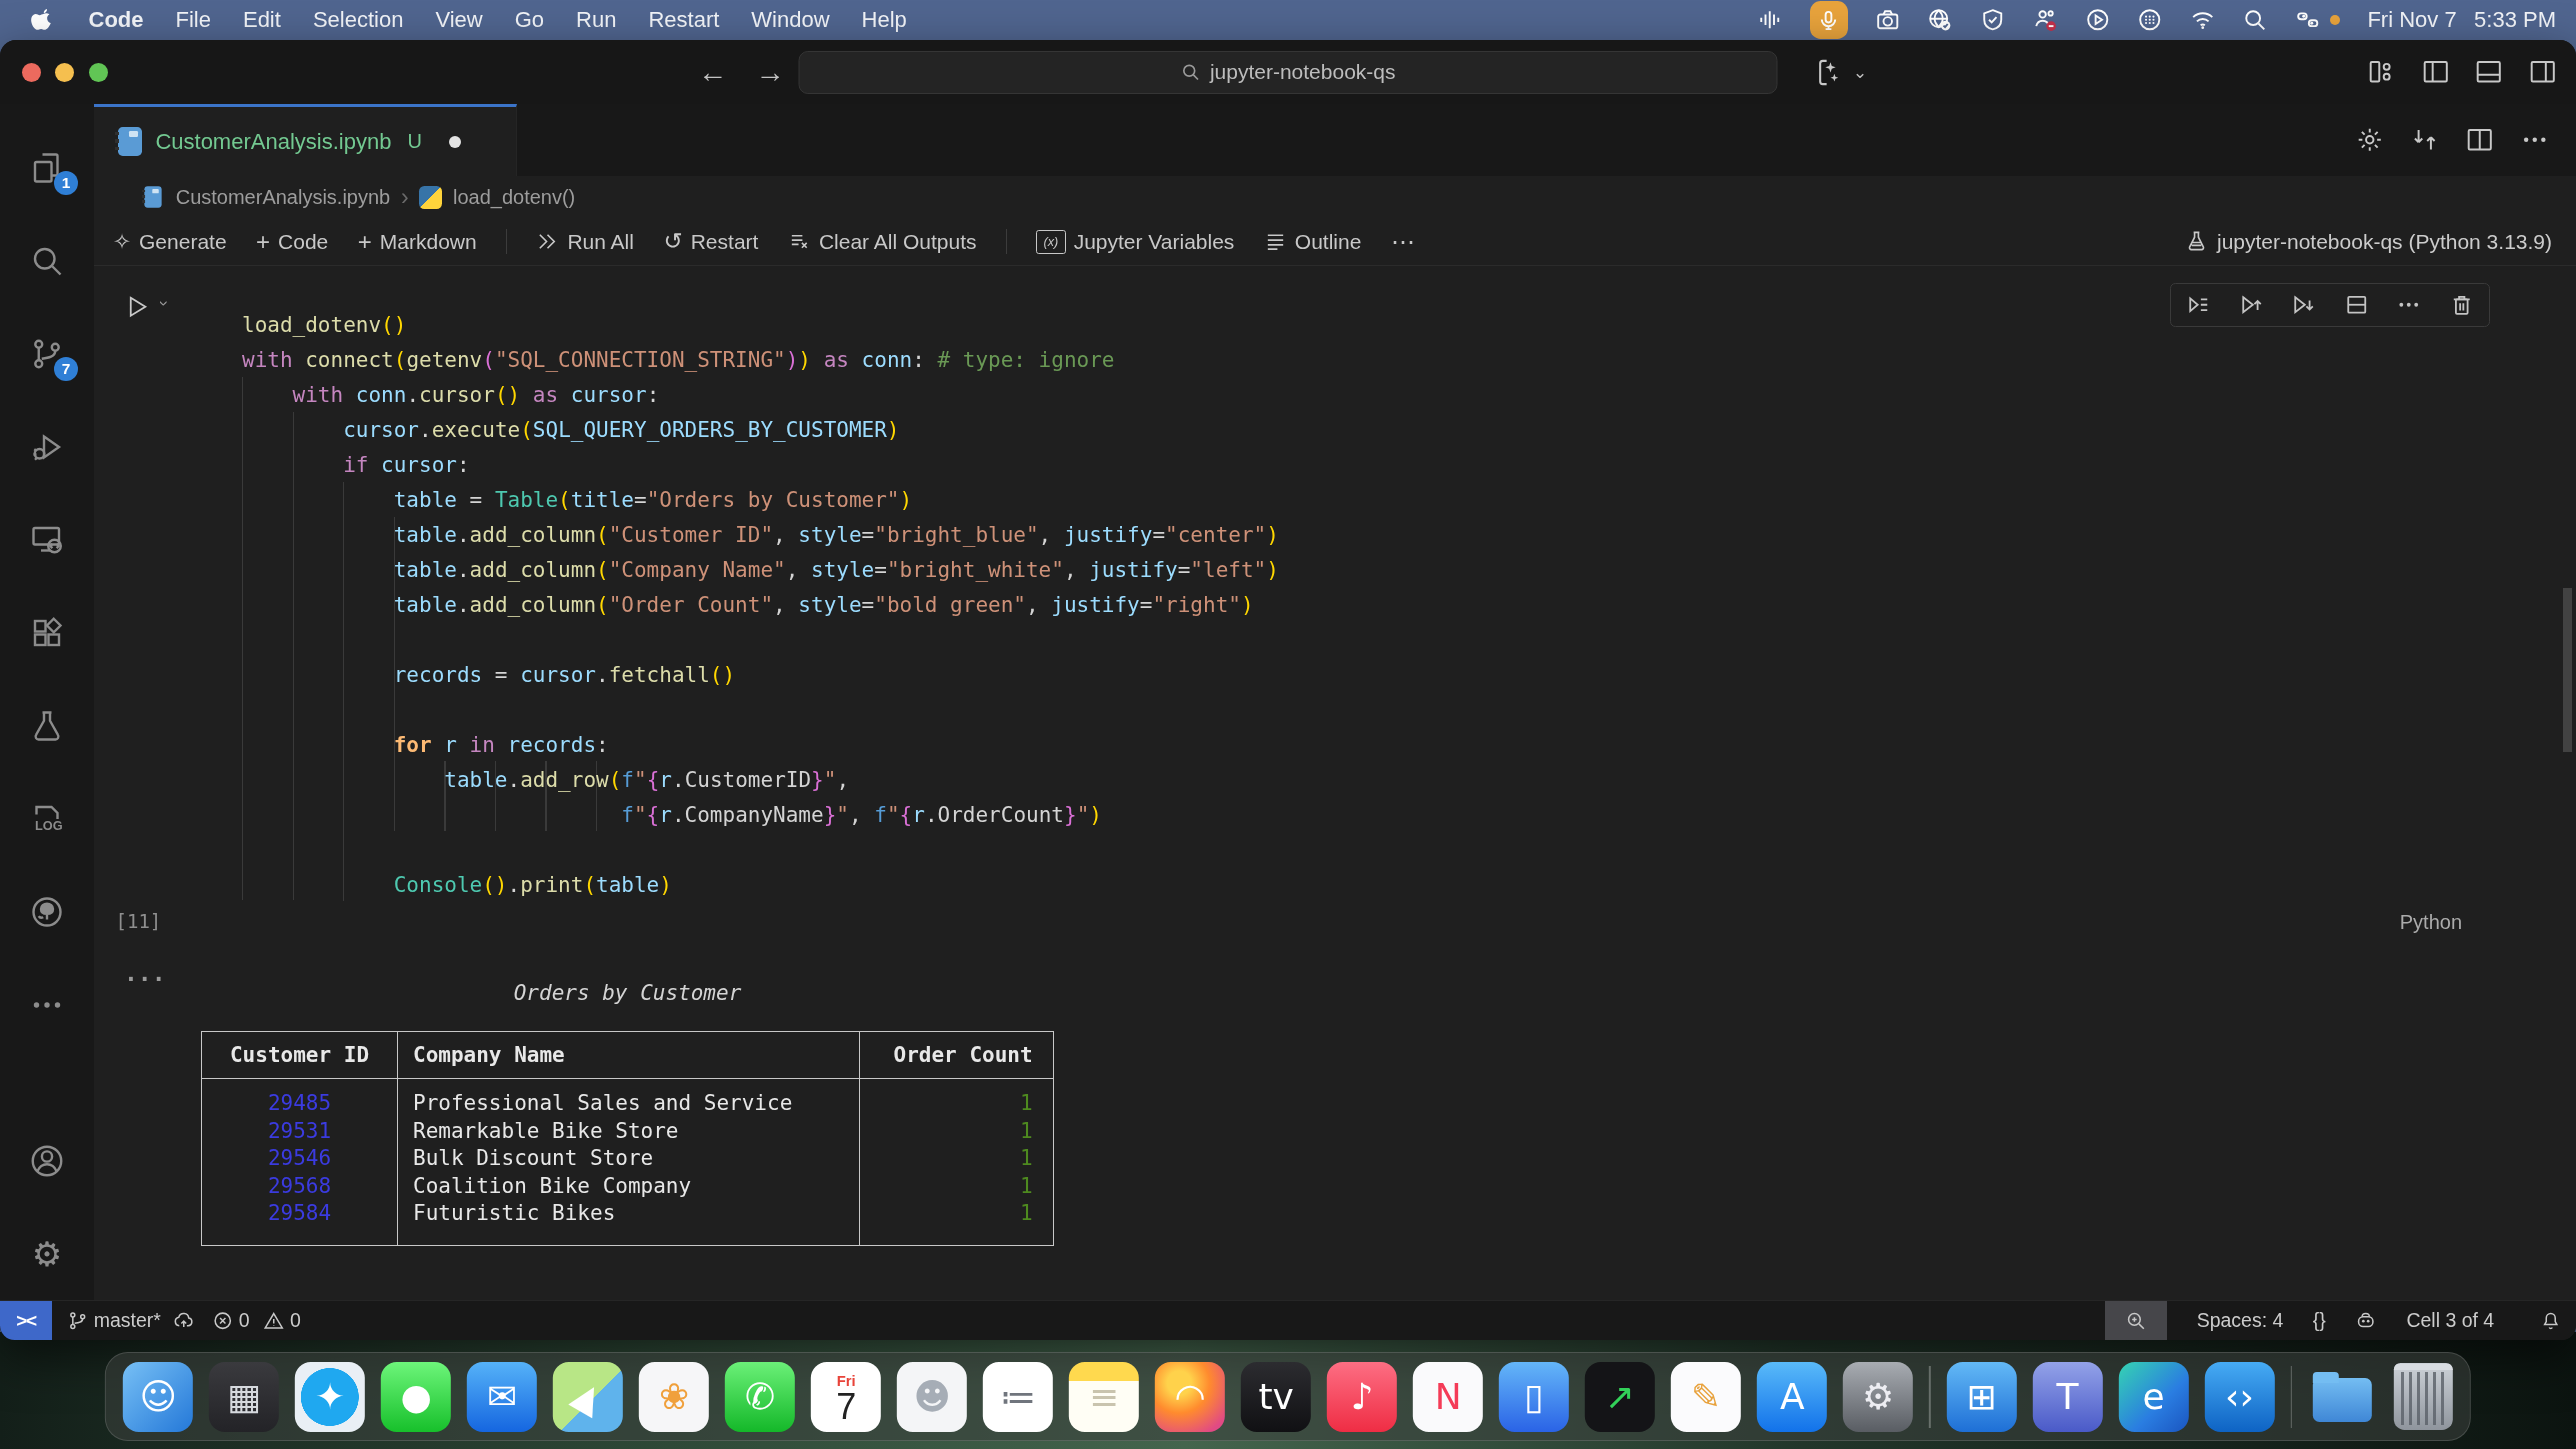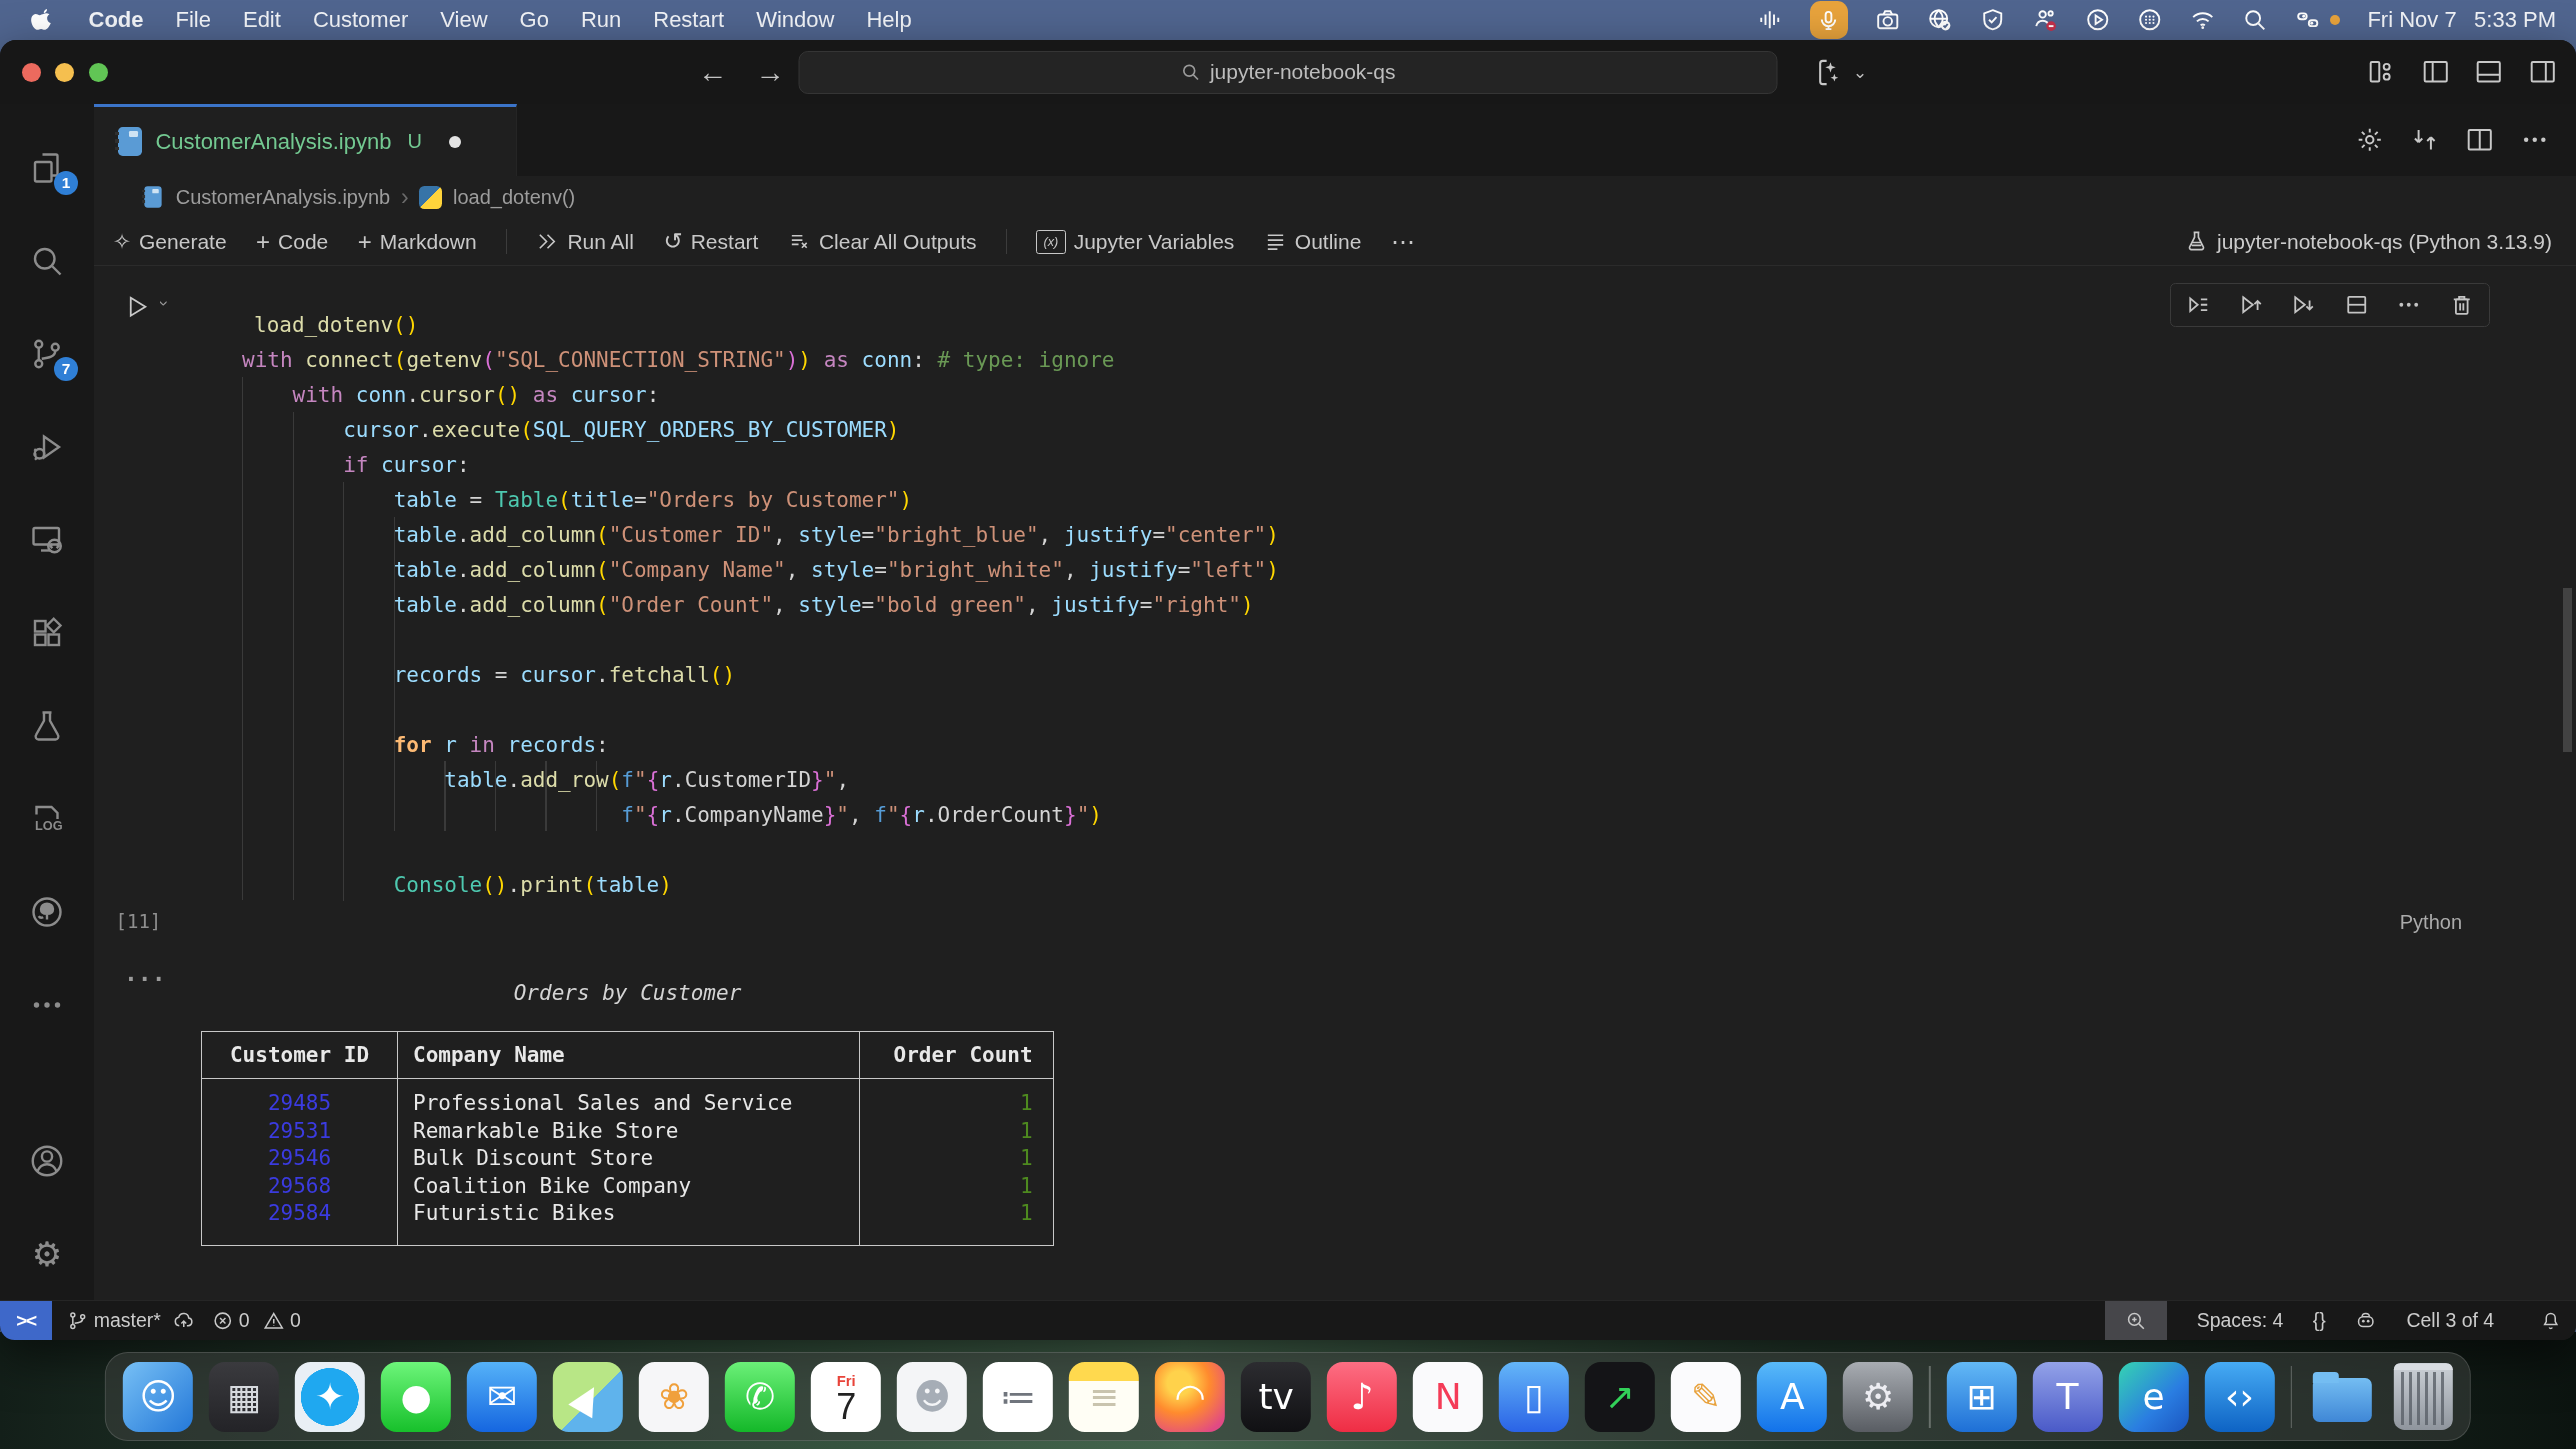--- a/index.html
+++ b/index.html
@@ -162,21 +162,21 @@
 
   <div class="menubar">
     <div class="mb-left">
       <svg class="apple" viewBox="0 0 100 100">
           <path d="M63 10c1 8-5 15-12 16-1-8 5-15 12-16zM50 29c6-5 16-4 22 1-7 5-10 11-8 19 2 8 8 12 13 13-6 15-15 25-23 25-5 0-7-3-13-3s-9 3-13 3c-9 0-20-13-23-29-3-17 5-28 16-29 6 0 10 4 15 4 4 0 9-4 14-4z"></path>
         </svg>
       <span class="mb-app">Code</span>
       <span style="display:flex;gap:32px;">
           <span class="menu-item">File</span>
           <span class="menu-item">Edit</span>
-          <span class="menu-item">Customer</span>
+          <span class="menu-item">Selection</span>
           <span class="menu-item">View</span>
           <span class="menu-item">Go</span>
           <span class="menu-item">Run</span>
           <span class="menu-item">Restart</span>
           <span class="menu-item">Window</span>
           <span class="menu-item">Help</span>
         </span>
     </div>
     <div class="mb-right">
       <svg class="mb-ico" viewBox="0 0 24 24">
@@ -514,21 +514,21 @@
           <div class="code-area">
             <div class="guide" style="left:calc(148px + 0ch); top:111px; height:523px;"></div>
             <div class="guide" style="left:calc(148px + 4ch); top:146px; height:488px;"></div>
             <div class="guide" style="left:calc(148px + 8ch); top:216px; height:419px;"></div>
             <div class="guide" style="left:calc(148px + 12ch); top:251px; height:314px;"></div>
             <div class="guide" style="left:calc(148px + 16ch); top:495px; height:70px;"></div>
             <div class="guide" style="left:calc(148px + 20ch); top:495px; height:70px;"></div>
             <div class="guide" style="left:calc(148px + 24ch); top:495px; height:70px;"></div>
             <div class="guide" style="left:calc(148px + 28ch); top:495px; height:70px;"></div>
             <div class="code-lines">
-                <div class="code-line"><span style="color: rgb(220, 220, 170); margin-left: 12px;">load_dotenv</span><span style="color: rgb(255, 215, 0);">()</span></div>
+                <div class="code-line"><span style="color: rgb(220, 220, 170);">load_dotenv</span><span style="color: rgb(255, 215, 0);">()</span></div>
                 <div class="code-line"><span style="color: rgb(197, 134, 192);">with </span><span style="color: rgb(220, 220, 170);">connect</span><span style="color: rgb(255, 215, 0);">(</span><span style="color: rgb(220, 220, 170);">getenv</span><span style="color: rgb(218, 112, 214);">(</span><span style="color: rgb(206, 145, 120);">"SQL_CONNECTION_STRING"</span><span style="color: rgb(218, 112, 214);">)</span><span style="color: rgb(255, 215, 0);">)</span><span style="color: rgb(197, 134, 192);"> as </span><span style="color: rgb(156, 220, 254);">conn</span><span style="color: rgb(212, 212, 212);">: </span><span style="color: rgb(106, 153, 85);"># type: ignore</span></div>
                 <div class="code-line"><span style="color: rgb(197, 134, 192);">    with </span><span style="color: rgb(156, 220, 254);">conn</span><span style="color: rgb(212, 212, 212);">.</span><span style="color: rgb(220, 220, 170);">cursor</span><span style="color: rgb(255, 215, 0);">()</span><span style="color: rgb(197, 134, 192);"> as </span><span style="color: rgb(156, 220, 254);">cursor</span><span style="color: rgb(212, 212, 212);">:</span></div>
                 <div class="code-line"><span style="color: rgb(156, 220, 254);">        cursor</span><span style="color: rgb(212, 212, 212);">.</span><span style="color: rgb(220, 220, 170);">execute</span><span style="color: rgb(255, 215, 0);">(</span><span style="color: rgb(156, 220, 254);">SQL_QUERY_ORDERS_BY_CUSTOMER</span><span style="color: rgb(255, 215, 0);">)</span></div>
                 <div class="code-line"><span style="color: rgb(197, 134, 192); margin-top: 37px;">        if </span><span style="color: rgb(156, 220, 254);">cursor</span><span style="color: rgb(212, 212, 212);">:</span></div>
                 <div class="code-line"><span style="color: rgb(156, 220, 254);">            table</span><span style="color: rgb(212, 212, 212);"> = </span><span style="color: rgb(78, 201, 176);">Table</span><span style="color: rgb(255, 215, 0);">(</span><span style="color: rgb(156, 220, 254);">title</span><span style="color: rgb(212, 212, 212);">=</span><span style="color: rgb(206, 145, 120);">"Orders by Customer"</span><span style="color: rgb(255, 215, 0);">)</span></div>
                 <div class="code-line"><span style="color: rgb(156, 220, 254);">            table</span><span style="color: rgb(212, 212, 212);">.</span><span style="color: rgb(220, 220, 170);">add_column</span><span style="color: rgb(255, 215, 0);">(</span><span style="color: rgb(206, 145, 120);">"Customer ID"</span><span style="color: rgb(212, 212, 212);">, </span><span style="color: rgb(156, 220, 254);">style</span><span style="color: rgb(212, 212, 212);">=</span><span style="color: rgb(206, 145, 120);">"bright_blue"</span><span style="color: rgb(212, 212, 212);">, </span><span style="color: rgb(156, 220, 254);">justify</span><span style="color: rgb(212, 212, 212);">=</span><span style="color: rgb(206, 145, 120);">"center"</span><span style="color: rgb(255, 215, 0);">)</span></div>
                 <div class="code-line"><span style="color: rgb(156, 220, 254);">            table</span><span style="color: rgb(212, 212, 212);">.</span><span style="color: rgb(220, 220, 170);">add_column</span><span style="color: rgb(255, 215, 0);">(</span><span style="color: rgb(206, 145, 120);">"Company Name"</span><span style="color: rgb(212, 212, 212);">, </span><span style="color: rgb(156, 220, 254);">style</span><span style="color: rgb(212, 212, 212);">=</span><span style="color: rgb(206, 145, 120);">"bright_white"</span><span style="color: rgb(212, 212, 212);">, </span><span style="color: rgb(156, 220, 254);">justify</span><span style="color: rgb(212, 212, 212);">=</span><span style="color: rgb(206, 145, 120);">"left"</span><span style="color: rgb(255, 215, 0);">)</span></div>
                 <div class="code-line"><span style="color: rgb(156, 220, 254);">            table</span><span style="color: rgb(212, 212, 212);">.</span><span style="color: rgb(220, 220, 170);">add_column</span><span style="color: rgb(255, 215, 0);">(</span><span style="color: rgb(206, 145, 120);">"Order Count"</span><span style="color: rgb(212, 212, 212);">, </span><span style="color: rgb(156, 220, 254);">style</span><span style="color: rgb(212, 212, 212);">=</span><span style="color: rgb(206, 145, 120);">"bold green"</span><span style="color: rgb(212, 212, 212);">, </span><span style="color: rgb(156, 220, 254);">justify</span><span style="color: rgb(212, 212, 212);">=</span><span style="color: rgb(206, 145, 120);">"right"</span><span style="color: rgb(255, 215, 0);">)</span></div>
                 <div class="code-line">&nbsp;</div>
                 <div class="code-line"><span style="color: rgb(156, 220, 254);">            records</span><span style="color: rgb(212, 212, 212);"> = </span><span style="color: rgb(156, 220, 254);">cursor</span><span style="color: rgb(212, 212, 212);">.</span><span style="color: rgb(220, 220, 170);">fetchall</span><span style="color: rgb(255, 215, 0);">()</span></div>

